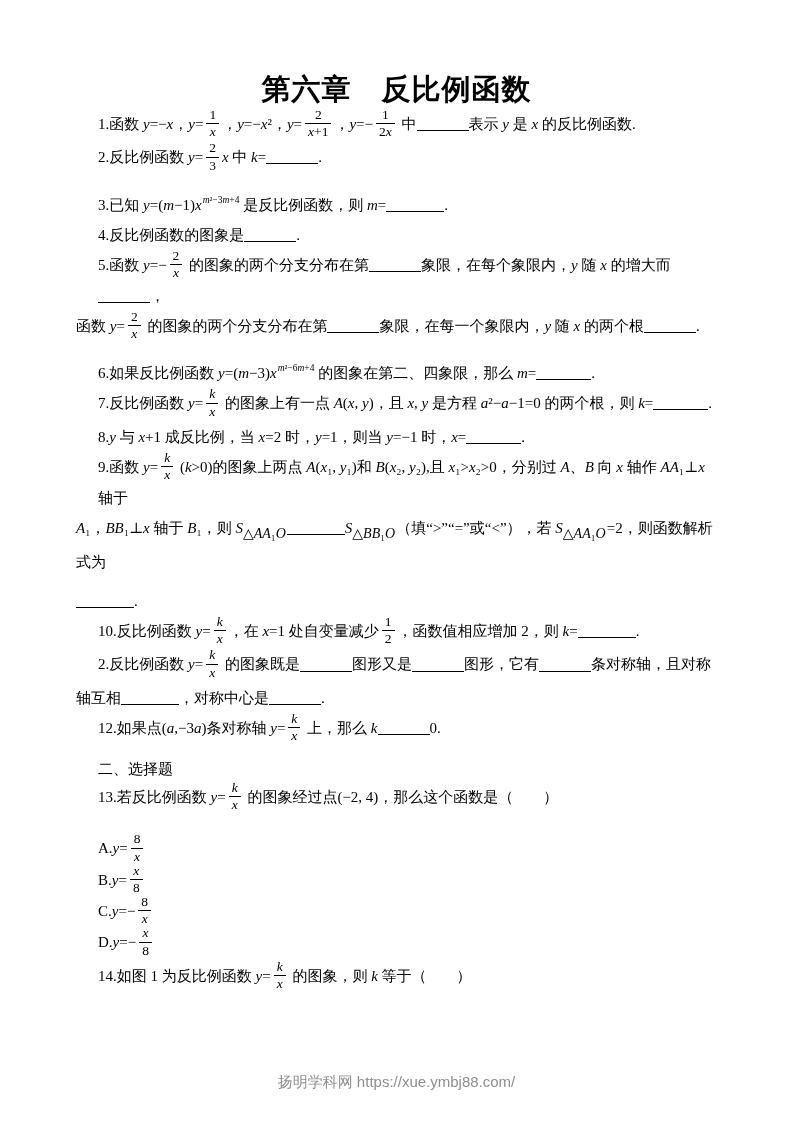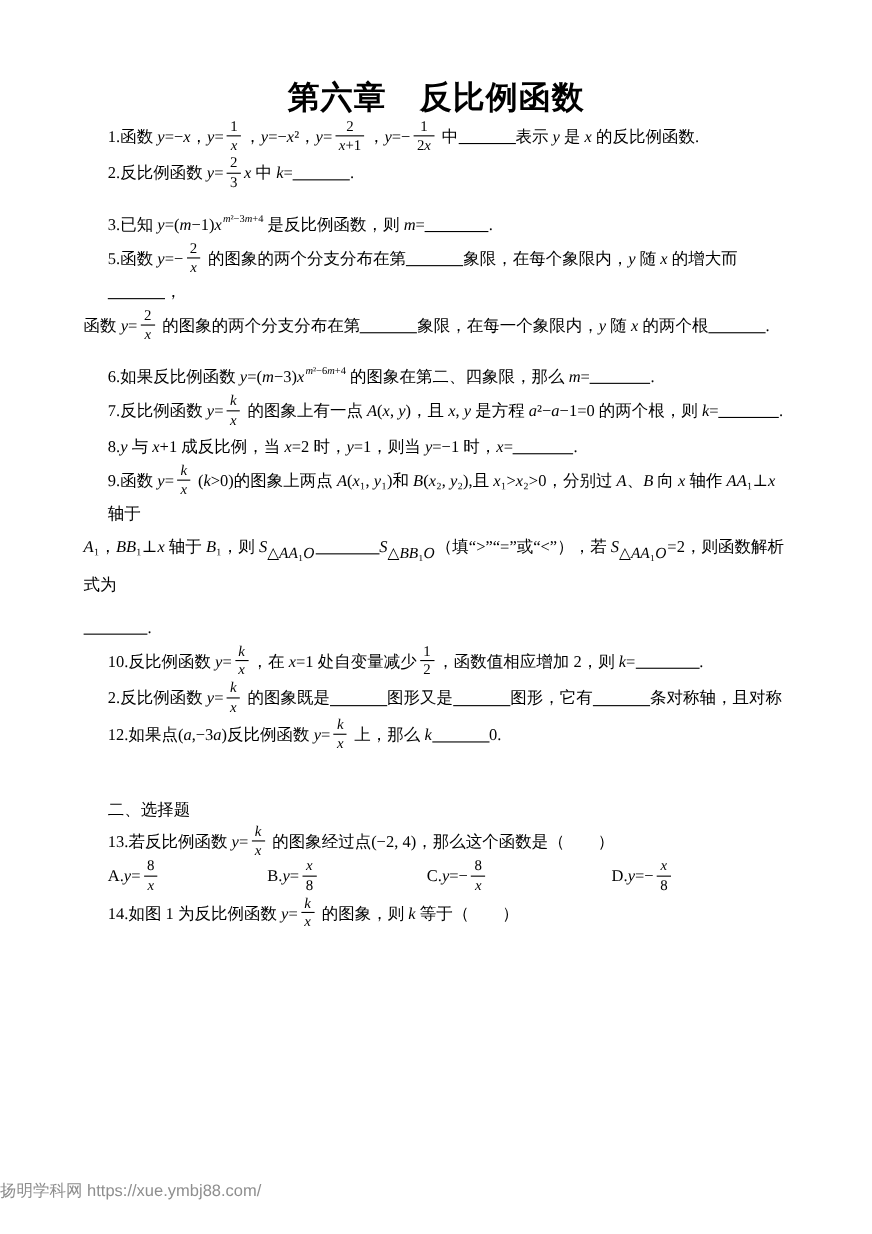--- a/index.html
+++ b/index.html
@@ -27,21 +27,21 @@
     line-height: 38px;
     font-weight: bold;
     text-align: center;
     letter-spacing: 1px;
   }
   .sec-heading {
     margin-top: 50px;
     padding-left: 22px;
     line-height: 24px;
   }
-  .sec-heading.mt-lg { margin-top: 40px; }
+  .sec-heading.mt-lg { margin-top: 12px; }
   .line {
     line-height: 28px;
     margin-top: 2px;
     padding-left: 22px;
     white-space: normal;
   }
   .line.cont { padding-left: 0; }
   .line.gap { margin-top: 11px; }
   
   .mi { font-style: italic; }
@@ -71,31 +71,32 @@
     margin-right: 1px;
   }
   .blank {
     display: inline-block;
     border-bottom: 1px solid #000;
     height: 13px;
     vertical-align: -2px;
   }
   .options {
     display: flex;
-    margin-top: 0;
+    margin-top: 20px;
     padding-left: 22px;
+    flex-direction: column;
   }
   .opt { width: 145px; }
   .opt:nth-child(3) { width: 168px; }
   .footer {
     position: absolute;
     left: 0;
     right: 0;
     bottom: 30px;
-    text-align: left;
+    text-align: center;
     font-family: "Liberation Sans", "DejaVu Sans", sans-serif;
     font-size: 15px;
     color: #8e8e8e;
     margin-top: 43px;
   }
 </style>
 </head>
 <body>
 
 <div class="page">
@@ -111,20 +112,21 @@
         <span class="fd"><span class="mr"><span class="mi">x</span><span>+1</span></span></span>
       </span><span>，</span><span class="mr"><span class="mi">y</span><span>=−</span></span><span class="frac">
         <span class="fn"><span class="mr"><span>1</span></span></span>
         <span class="fd"><span class="mr"><span>2</span><span class="mi">x</span></span></span>
       </span><span> 中</span><span class="blank" style="width: 52px;"></span><span>表示 </span><span class="mr"><span class="mi">y</span></span><span> 是 </span><span class="mr"><span class="mi">x</span></span><span> 的反比例函数.</span></div>
   <div class="line"><span>2.反比例函数 </span><span class="mr"><span class="mi">y</span><span>=</span></span><span class="frac">
         <span class="fn"><span class="mr"><span>2</span></span></span>
         <span class="fd"><span class="mr"><span>3</span></span></span>
       </span><span class="mr"><span class="mi">x</span></span><span> 中 </span><span class="mr"><span class="mi">k</span><span>=</span></span><span class="blank" style="width: 52px;"></span><span>.</span></div>
   <div class="line gap"><span>3.已知 </span><span class="mr"><span class="mi">y</span><span>=(</span><span class="mi">m</span><span>−1)</span><span class="mi">x</span></span><span class="sup"><span class="mr"><span class="mi">m</span><span>²−3</span><span class="mi">m</span><span>+4</span></span></span><span> 是反比例函数，则 </span><span class="mr"><span class="mi">m</span><span>=</span></span><span class="blank" style="width: 58px;"></span><span>.</span></div>
+  <div class="line"><span>4.反比例函数的图象是</span><span class="blank" style="width: 52px;"></span><span>.</span></div>
   <div class="line"><span>5.函数 </span><span class="mr"><span class="mi">y</span><span>=−</span></span><span class="frac">
         <span class="fn"><span class="mr"><span>2</span></span></span>
         <span class="fd"><span class="mr"><span class="mi">x</span></span></span>
       </span><span> 的图象的两个分支分布在第</span><span class="blank" style="width: 52px;"></span><span>象限，在每个象限内，</span><span class="mr"><span class="mi">y</span></span><span> 随 </span><span class="mr"><span class="mi">x</span></span><span> 的增大而</span><span class="blank" style="width: 52px;"></span><span>，</span></div>
   <div class="line cont"><span>函数 </span><span class="mr"><span class="mi">y</span><span>=</span></span><span class="frac">
         <span class="fn"><span class="mr"><span>2</span></span></span>
         <span class="fd"><span class="mr"><span class="mi">x</span></span></span>
       </span><span> 的图象的两个分支分布在第</span><span class="blank" style="width: 52px;"></span><span>象限，在每一个象限内，</span><span class="mr"><span class="mi">y</span></span><span> 随 </span><span class="mr"><span class="mi">x</span></span><span> 的两个根</span><span class="blank" style="width: 52px;"></span><span>.</span></div>
   <div class="line gap"><span>6.如果反比例函数 </span><span class="mr"><span class="mi">y</span><span>=(</span><span class="mi">m</span><span>−3)</span><span class="mi">x</span></span><span class="sup"><span class="mr"><span class="mi">m</span><span>²−6</span><span class="mi">m</span><span>+4</span></span></span><span> 的图象在第二、四象限，那么 </span><span class="mr"><span class="mi">m</span><span>=</span></span><span class="blank" style="width: 55px;"></span><span>.</span></div>
   <div class="line"><span>7.反比例函数 </span><span class="mr"><span class="mi">y</span><span>=</span></span><span class="frac">
@@ -142,21 +144,22 @@
         <span class="fn"><span class="mr"><span class="mi">k</span></span></span>
         <span class="fd"><span class="mr"><span class="mi">x</span></span></span>
       </span><span>，在 </span><span class="mr"><span class="mi">x</span><span>=1</span></span><span> 处自变量减少</span><span class="frac">
         <span class="fn"><span class="mr"><span>1</span></span></span>
         <span class="fd"><span class="mr"><span>2</span></span></span>
       </span><span>，函数值相应增加 2，则 </span><span class="mr"><span class="mi">k</span><span>=</span></span><span class="blank" style="width: 58px;"></span><span>.</span></div>
   <div class="line"><span>2.反比例函数 </span><span class="mr"><span class="mi">y</span><span>=</span></span><span class="frac">
         <span class="fn"><span class="mr"><span class="mi">k</span></span></span>
         <span class="fd"><span class="mr"><span class="mi">x</span></span></span>
       </span><span> 的图象既是</span><span class="blank" style="width: 52px;"></span><span>图形又是</span><span class="blank" style="width: 52px;"></span><span>图形，它有</span><span class="blank" style="width: 52px;"></span><span>条对称轴，且对称</span></div>
-  <div class="line"><span>12.如果点</span><span class="mr"><span>(</span><span class="mi">a</span><span>,−3</span><span class="mi">a</span><span>)</span></span><span>反比例函数 </span><span class="mr"><span class="mi">y</span><span>=</span></span><span class="frac">
+  <div class="line cont"><span>轴互相</span><span class="blank" style="width: 58px;"></span><span>，对称中心是</span><span class="blank" style="width: 52px;"></span><span>.</span></div>
+  <div class="line"><span>12.如果点</span><span class="mr"><span>(</span><span class="mi">a</span><span>,−3</span><span class="mi">a</span><span>)</span></span><span>条对称轴 </span><span class="mr"><span class="mi">y</span><span>=</span></span><span class="frac">
         <span class="fn"><span class="mr"><span class="mi">k</span></span></span>
         <span class="fd"><span class="mr"><span class="mi">x</span></span></span>
       </span><span> 上，那么 </span><span class="mr"><span class="mi">k</span></span><span class="blank" style="width: 52px;"></span><span>0.</span></div>
 
   <div class="sec-heading mt-lg">二、选择题</div>
 
   <div class="line"><span>13.若反比例函数 </span><span class="mr"><span class="mi">y</span><span>=</span></span><span class="frac">
         <span class="fn"><span class="mr"><span class="mi">k</span></span></span>
         <span class="fd"><span class="mr"><span class="mi">x</span></span></span>
       </span><span> 的图象经过点</span><span class="mr"><span>(−2, 4)</span></span><span>，那么这个函数是（　　）</span></div>

